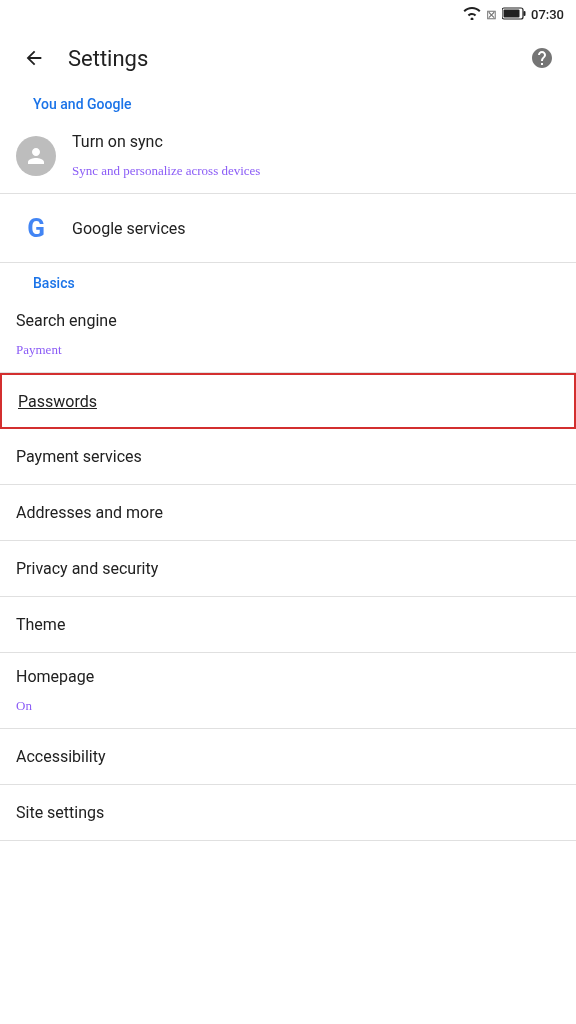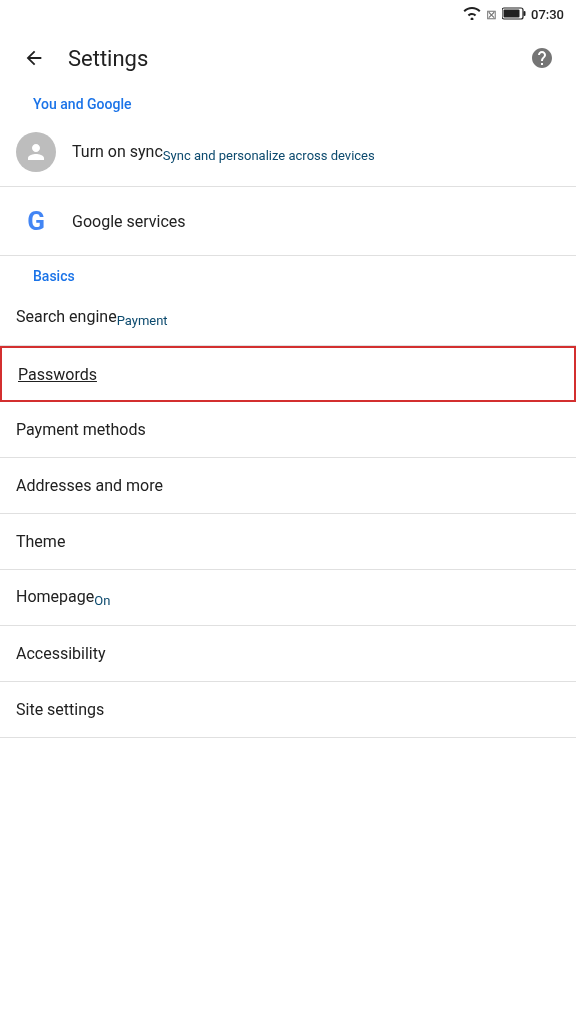--- a/index.html
+++ b/index.html
@@ -108,30 +108,32 @@
       height: 40px;
       border-radius: 50%;
       background: #bdbdbd;
       display: flex;
       align-items: center;
       justify-content: center;
     }
 
     .item-text-group {
       display: flex;
+      flex-direction: column;
     }
     .item-title {
       font-size: 16px;
       color: #212121;
       font-weight: 400;
     }
     .item-subtitle {
       font-size: 13px;
-      color: #0c4a6e;
-      margin-top: 6px;
+      color: #8b5cf6;
+      margin-top: 12px;
+      font-family: Liberation Serif, serif;
     }
   </style>
 </head>
 <body>
 
 <div class="status-bar">
   <div class="status-icons">
 
     <span>
       <svg width="18" height="14" viewBox="0 0 18 14">
@@ -208,30 +210,35 @@
   </div>
 
   <div class="setting-item highlighted">
     <div class="item-text-group">
       <span class="item-title">Passwords</span>
     </div>
   </div>
 
   <div class="setting-item">
     <div class="item-text-group">
-      <span class="item-title">Payment methods</span>
+      <span class="item-title">Payment services</span>
     </div>
   </div>
 
   <div class="setting-item">
     <div class="item-text-group">
       <span class="item-title">Addresses and more</span>
     </div>
   </div>
 
+  <div class="setting-item">
+    <div class="item-text-group">
+      <span class="item-title">Privacy and security</span>
+    </div>
+  </div>
 
 
   <div class="setting-item">
     <div class="item-text-group">
       <span class="item-title">Theme</span>
     </div>
   </div>
 </div>
 
 <div>

